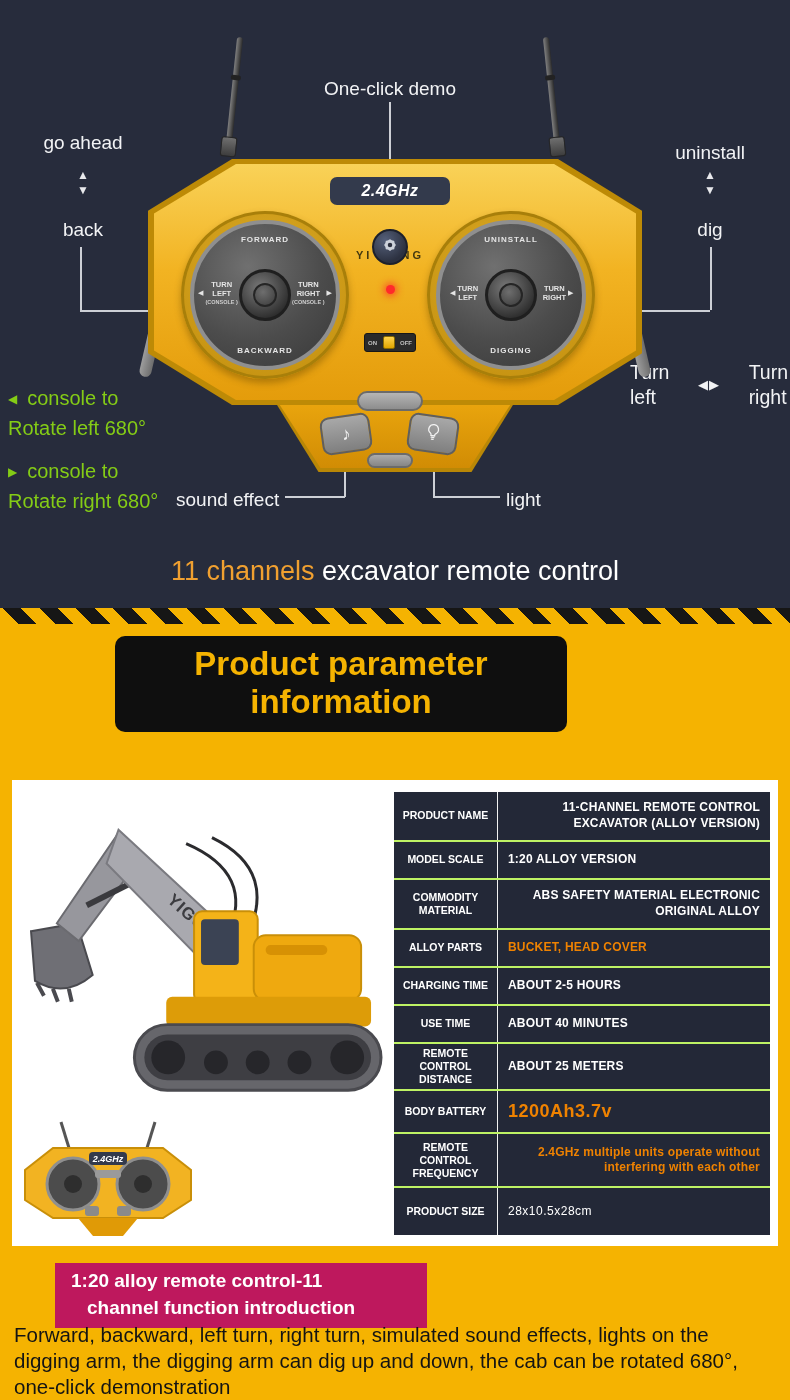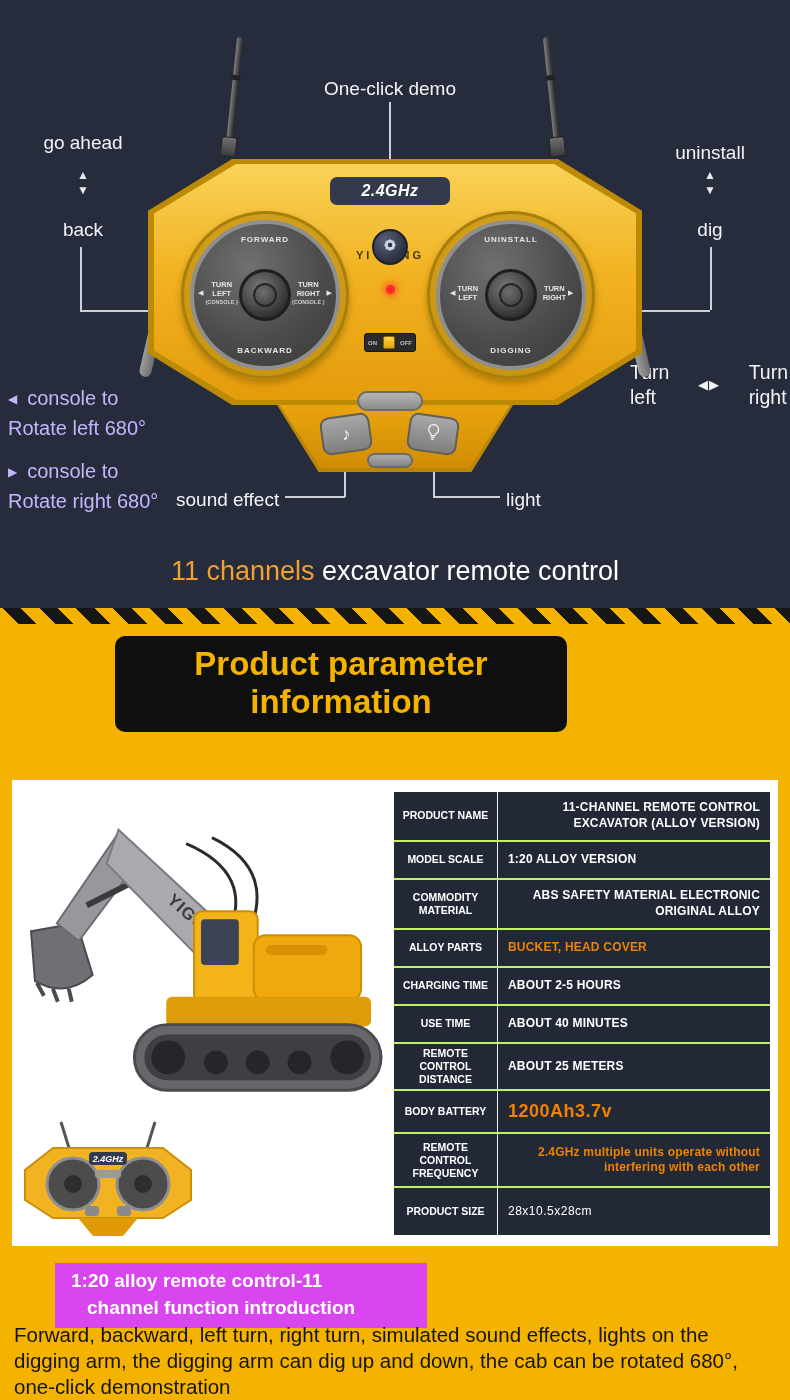--- a/index.html
+++ b/index.html
@@ -7,21 +7,21 @@
   .page { position:relative; width:790px; height:1400px; overflow:hidden; background:#f5b301; }
 
   
   .top { position:absolute; left:0; top:0; width:790px; height:608px; background:#272c3c; color:#fff; }
   .callout { position:absolute; font-size:19px; color:#f2f3f5; font-weight:400; }
   .c-center { text-align:center; }
   .cline { position:absolute; background:#cdd0d6; }
   .arrstack { position:absolute; display:flex; flex-direction:column; align-items:center; gap:1px; font-size:12px; color:#e8e9ec; }
   .turnlr { position:absolute; left:630px; top:360px; width:158px; display:flex; justify-content:space-between; align-items:center; font-size:19.5px; line-height:1.3; color:#f2f3f5; }
   .turnlr .mid { font-size:13px; letter-spacing:1px; }
-  .consoleblock { position:absolute; left:8px; font-size:20px; line-height:1.5; color:#c4b5fd; }
+  .consoleblock { position:absolute; left:8px; font-size:20px; line-height:1.5; color:#84cc16; }
   .consoleblock .c-arr { font-size:12px; margin-right:10px; vertical-align:2px; }
   .top-title { position:absolute; left:0; top:556px; width:790px; text-align:center; font-size:27px; font-weight:500; }
   .top-title .hl { color:#f0a030; }
   .top-title .rest { color:#ffffff; }
 
   
   .remote { position:absolute; left:145px; top:33px; width:500px; height:445px; }
   .ant { position:absolute; width:20px; height:140px; }
   .ant .rod { position:absolute; left:7px; top:2px; width:6px; height:112px; background:linear-gradient(90deg,#808080,#2b2b2b); border-radius:3px; }
   .ant .ring { position:absolute; left:5px; top:40px; width:10px; height:5px; background:#222; border-radius:2px; }
@@ -76,21 +76,21 @@
   .slabel { width:104px; border-right:1px solid #f2f2f2; color:#fff; font-size:10.5px; font-weight:600; display:flex; align-items:center; justify-content:center; text-align:center; padding:3px 4px; line-height:1.25; }
   .svalue { flex:1; color:#fff; font-size:12px; font-weight:600; display:flex; align-items:center; padding:3px 10px; line-height:1.3; letter-spacing:.2px;text-align:right; }
   .srow:nth-child(1){min-height:50px}.srow:nth-child(2){min-height:38px}
   .srow:nth-child(3){min-height:50px}.srow:nth-child(4){min-height:38px}
   .srow:nth-child(5){min-height:38px}.srow:nth-child(6){min-height:38px}
   .srow:nth-child(7){min-height:43px}.srow:nth-child(8){min-height:43px}
   .srow:nth-child(9){min-height:54px}.srow:nth-child(10){min-height:47px}
   .srow:nth-child(4) .svalue, .srow:nth-child(8) .svalue, .srow:nth-child(9) .svalue { color:#ef8200; }
   .srow:nth-child(8) .svalue { font-size:18px; font-weight:700; letter-spacing:.5px; }
   .srow:nth-child(10) .svalue { font-size:12px; font-weight:400; letter-spacing:.5px; }
-  .intro { position:absolute; left:55px; top:639px; width:372px; background:#d946ef; color:#fff; font-weight:700; font-size:19px; line-height:1.4; padding:5px 10px 7px 16px; }
+  .intro { position:absolute; left:55px; top:639px; width:372px; background:#be185d; color:#fff; font-weight:700; font-size:19px; line-height:1.4; padding:5px 10px 7px 16px; }
   .intro .l2 { margin-left:16px; }
   .desc { position:absolute; left:14px; top:698px; width:764px; color:#141414; font-size:20.5px; line-height:1.26; font-weight:500; }
 </style>
 </head>
 <body>
 
 <div class="page">
 
   <div class="top">
 

